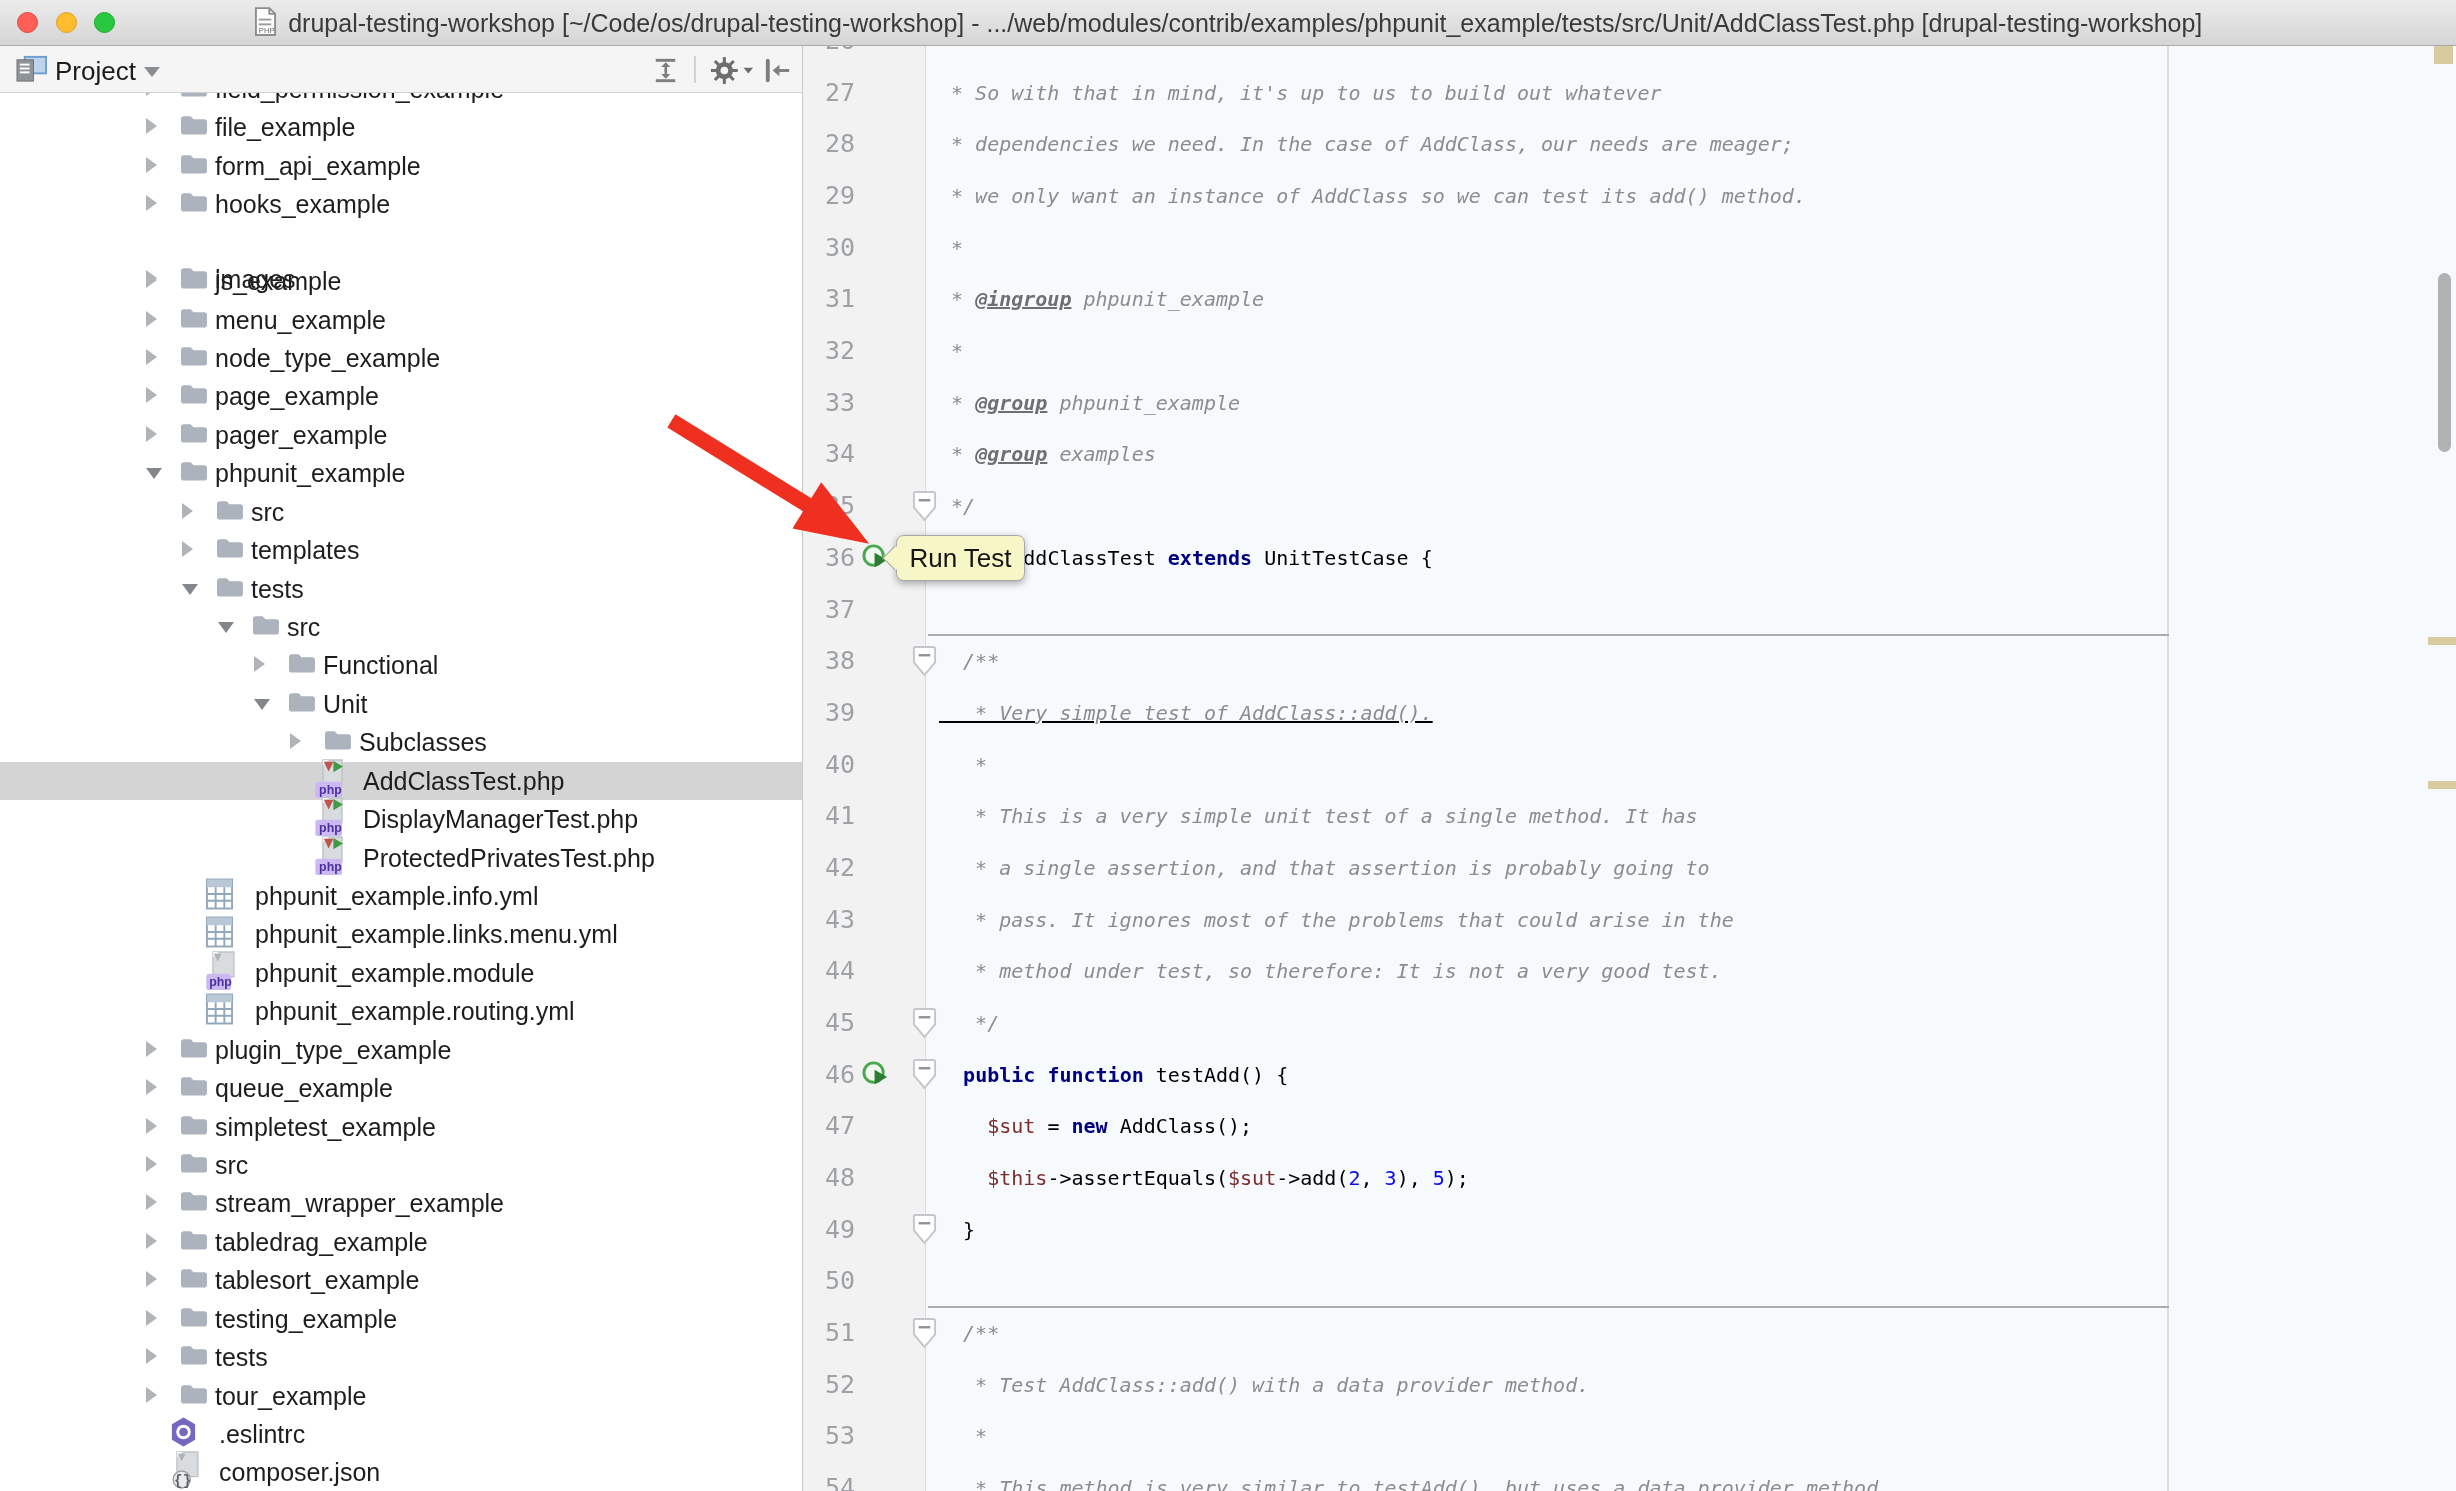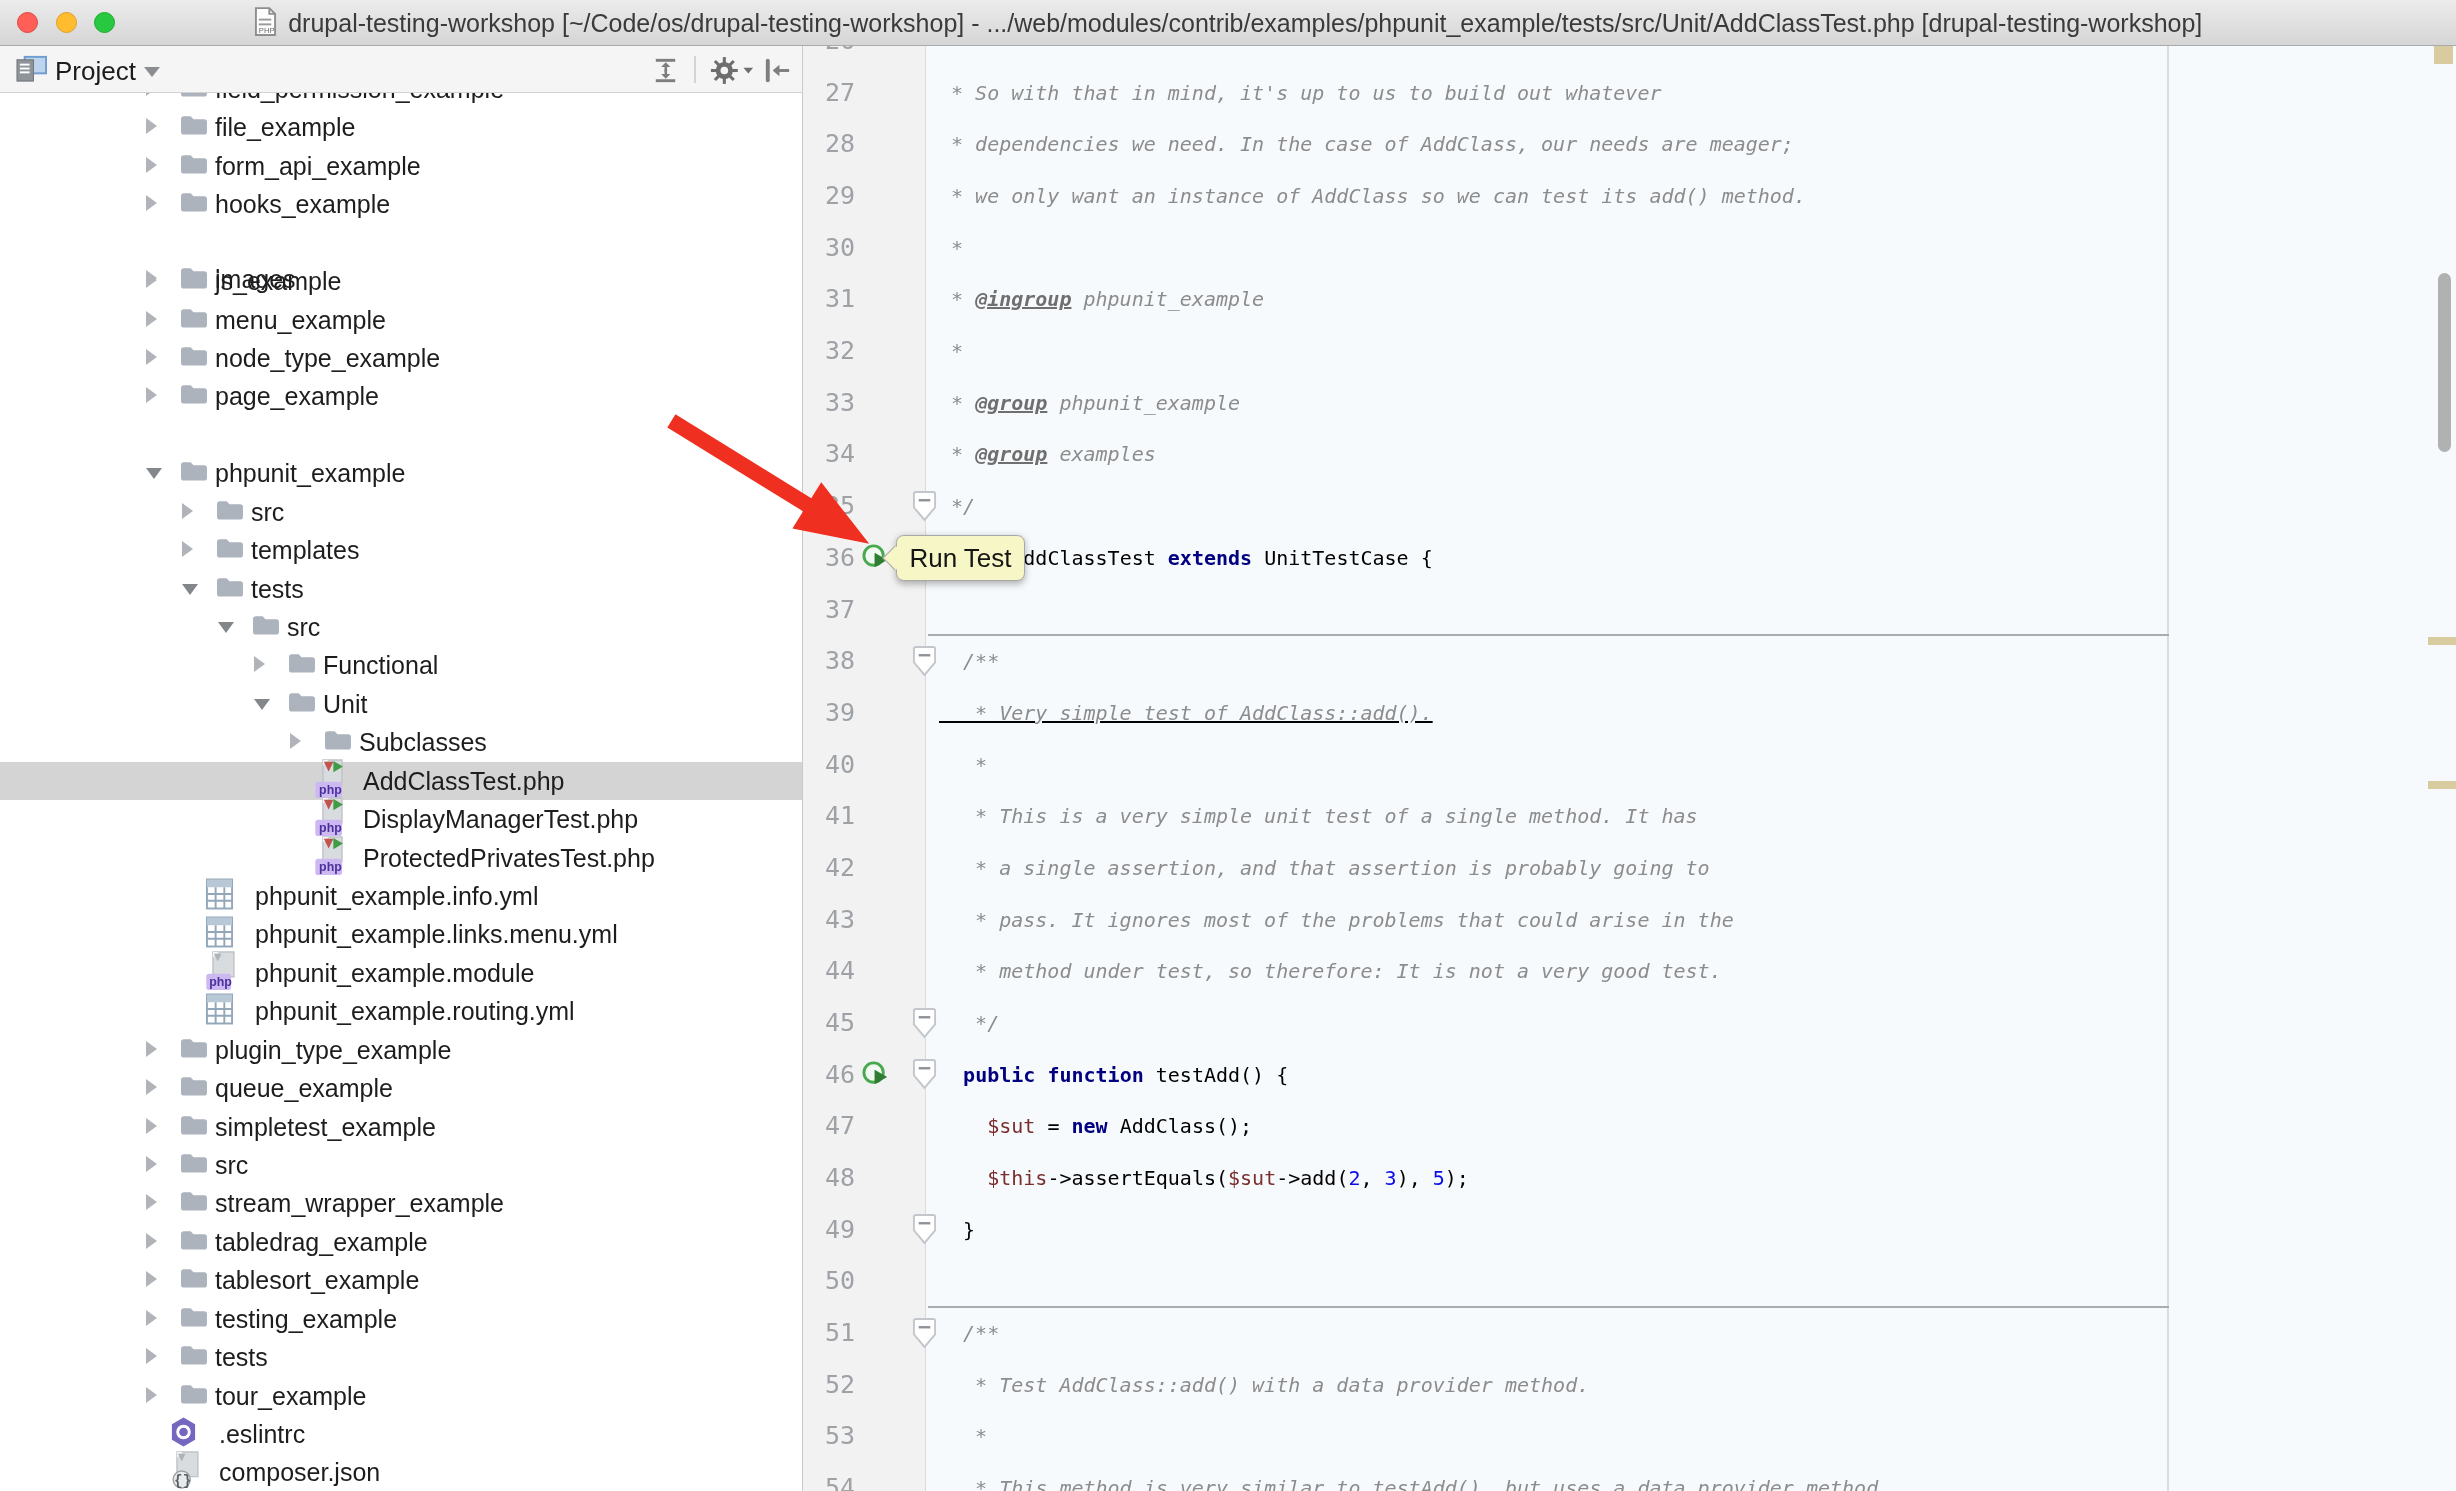--- a/index.html
+++ b/index.html
@@ -160,20 +160,27 @@
               <path d="M2,7 Q2,4 5,4 H12 L15,7 H26 Q29,7 29,10 V20 Q29,23 26,23 H5 Q2,23 2,20 Z" fill="#acb3bd"></path>
             </svg></span>
           <span class="tree-label" style="left: 215px;">node_type_example</span>
         </div>
         <div class="tree-row" style="top: 331px;">
           <span class="tree-arrow collapsed" style="left: 146px;"></span>
           <span class="tree-ico" style="left: 179px;"><svg width="29" height="25" viewBox="0 0 30 26">
               <path d="M2,7 Q2,4 5,4 H12 L15,7 H26 Q29,7 29,10 V20 Q29,23 26,23 H5 Q2,23 2,20 Z" fill="#acb3bd"></path>
             </svg></span>
           <span class="tree-label" style="left: 215px;">page_example</span>
+        </div>
+        <div class="tree-row" style="top: 370px;">
+          <span class="tree-arrow collapsed" style="left: 146px;"></span>
+          <span class="tree-ico" style="left: 179px;"><svg width="29" height="25" viewBox="0 0 30 26">
+              <path d="M2,7 Q2,4 5,4 H12 L15,7 H26 Q29,7 29,10 V20 Q29,23 26,23 H5 Q2,23 2,20 Z" fill="#acb3bd"></path>
+            </svg></span>
+          <span class="tree-label" style="left: 215px;">pager_example</span>
         </div>
         <div class="tree-row" style="top: 408px;">
           <span class="tree-arrow expanded" style="left: 146px;"></span>
           <span class="tree-ico" style="left: 179px;"><svg width="29" height="25" viewBox="0 0 30 26">
               <path d="M2,7 Q2,4 5,4 H12 L15,7 H26 Q29,7 29,10 V20 Q29,23 26,23 H5 Q2,23 2,20 Z" fill="#acb3bd"></path>
             </svg></span>
           <span class="tree-label" style="left: 215px;">phpunit_example</span>
         </div>
         <div class="tree-row" style="top: 447px;">
           <span class="tree-arrow collapsed" style="left: 182px;"></span>

